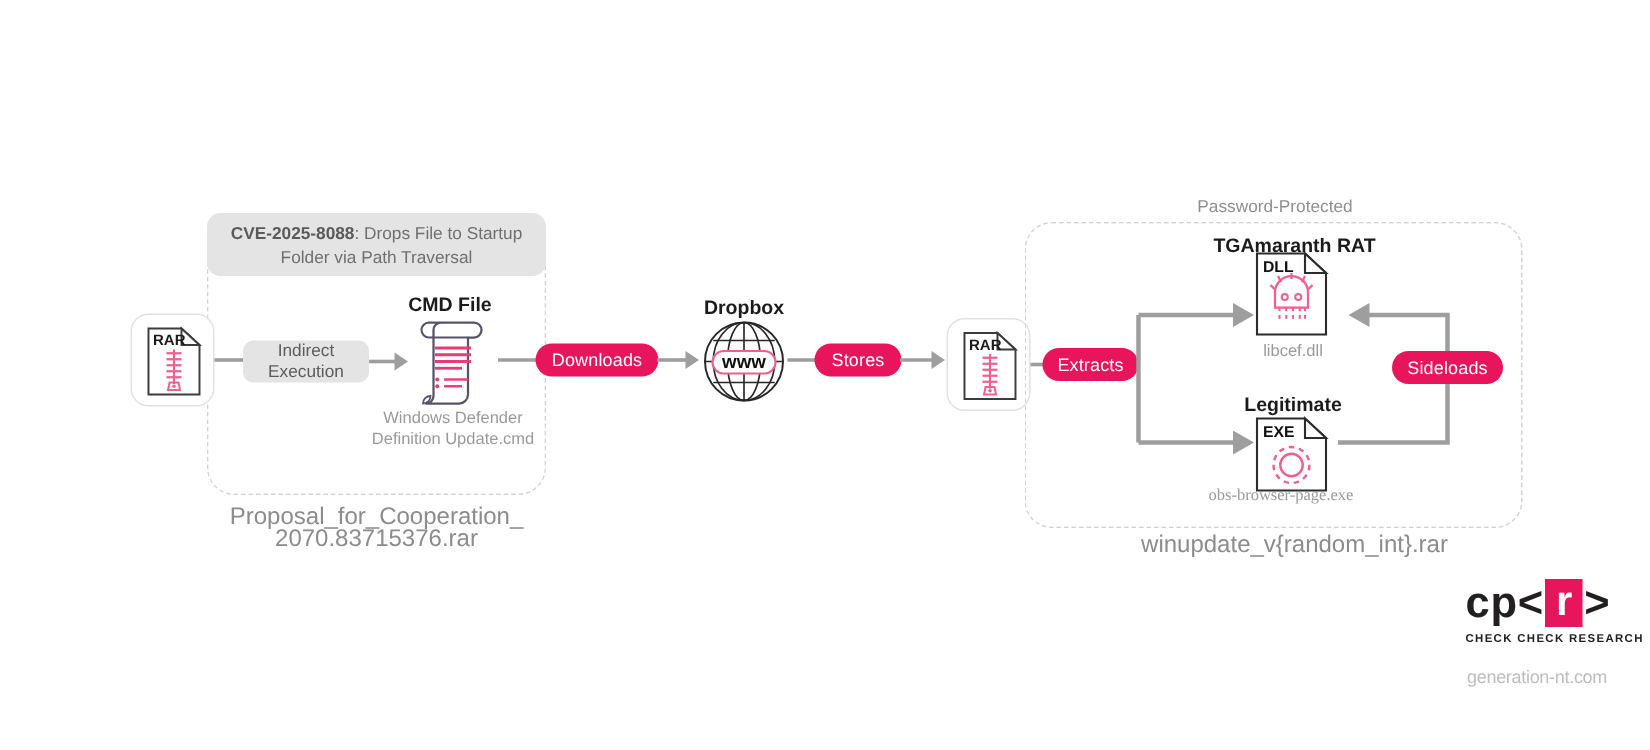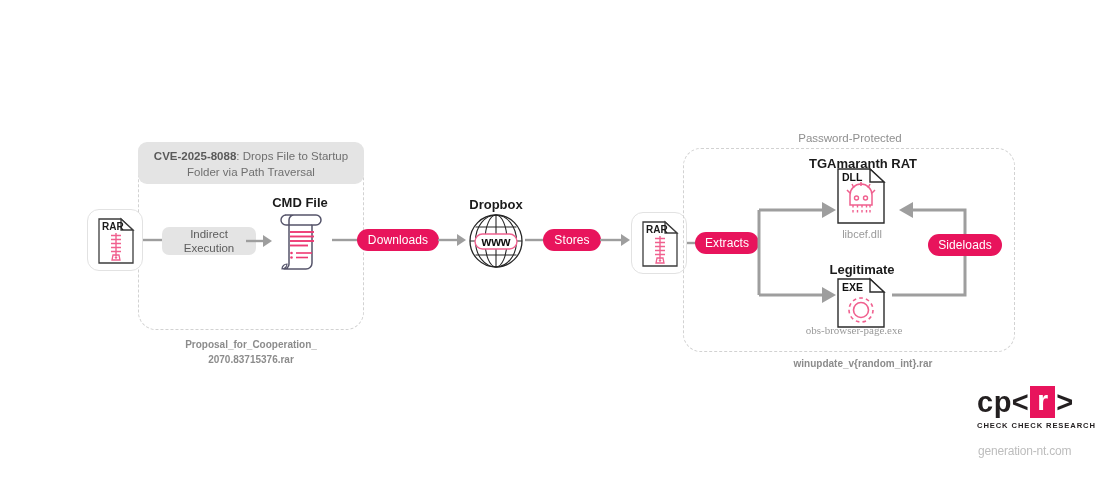--- a/index.html
+++ b/index.html
@@ -36,21 +36,21 @@
   .pinkpill{
     background:#e8145c;border-radius:11px;color:#ffffff;
     font-size:12px;line-height:12px;text-align:center;
     display:flex;align-items:center;justify-content:center;
     box-sizing:border-box;letter-spacing:.1px;
   }
 
   
   .hdr{font-size:13px;font-weight:bold;color:#1b1b1b;text-align:center;}
   .cap{font-size:11px;color:#9a9a9a;text-align:center;line-height:14px;}
-  .capdark{font-size:10px;color:#8c8c8c;text-align:center;line-height:15px;font-weight:bold;}
+  .capdark{font-size:16px;color:#8c8c8c;text-align:center;line-height:15px;font-weight:normal;}
   .capgrey{font-size:11.5px;color:#8f8f8f;text-align:center;line-height:15px;}
 
   
   .rarframe{
     border:1.5px solid #e2e2e2;border-radius:12px;background:#fff;
     box-sizing:border-box;
   }
 
   svg{display:block;overflow:visible;}
 
@@ -98,21 +98,21 @@
       </g>
       <path d="M25 45 L31 45 L32 50 L24 50 Z" fill="none" stroke="#f0608f" stroke-width="1.3"></path>
       <circle cx="28" cy="47.5" r="1.2" fill="#f0608f"></circle>
     </svg>
   </div>
 
   <svg class="abs" style="left:143px;top:234px;" width="22" height="12">
     <line x1="0" y1="6" x2="20" y2="6" stroke="#9e9e9e" stroke-width="2.4"></line>
   </svg>
 
-  <div class="abs greypill" style="left:162px;top:227px;width:94px;height:28px;">
+  <div class="abs greypill" style="left:162px;top:227px;width:84px;height:28px;">
     <span>
       <span>Indirect</span><br>
       <span>Execution</span>
     </span>
   </div>
 
   <svg class="abs" style="left:246px;top:232px;" width="30" height="18">
     <line x1="0" y1="9" x2="18" y2="9" stroke="#9e9e9e" stroke-width="2.4"></line>
     <path d="M17 3 L26 9 L17 15 Z" fill="#9e9e9e"></path>
   </svg>
@@ -132,20 +132,24 @@
     <g stroke="#ee3a74" stroke-width="1.6">
       <line x1="22" y1="44" x2="38" y2="44"></line>
       <line x1="22" y1="48.5" x2="34" y2="48.5"></line>
     </g>
     <g fill="#ee3a74">
       <circle cx="17.5" cy="44" r="1.3"></circle>
       <circle cx="17.5" cy="48.5" r="1.3"></circle>
     </g>
   </svg>
 
+  <div class="abs cap" style="left:222px;top:272px;width:160px;">
+    <span>Windows Defender</span><br>
+    <span>Definition Update.cmd</span>
+  </div>
 
   <div class="abs capdark" style="left:140px;top:337px;width:222px;">
     <span>Proposal_for_Cooperation_</span><br>
     <span>2070.83715376.rar</span>
   </div>
 
   <svg class="abs" style="left:332px;top:234px;" width="26" height="12">
     <line x1="0" y1="6" x2="26" y2="6" stroke="#9e9e9e" stroke-width="2.4"></line>
   </svg>
 

